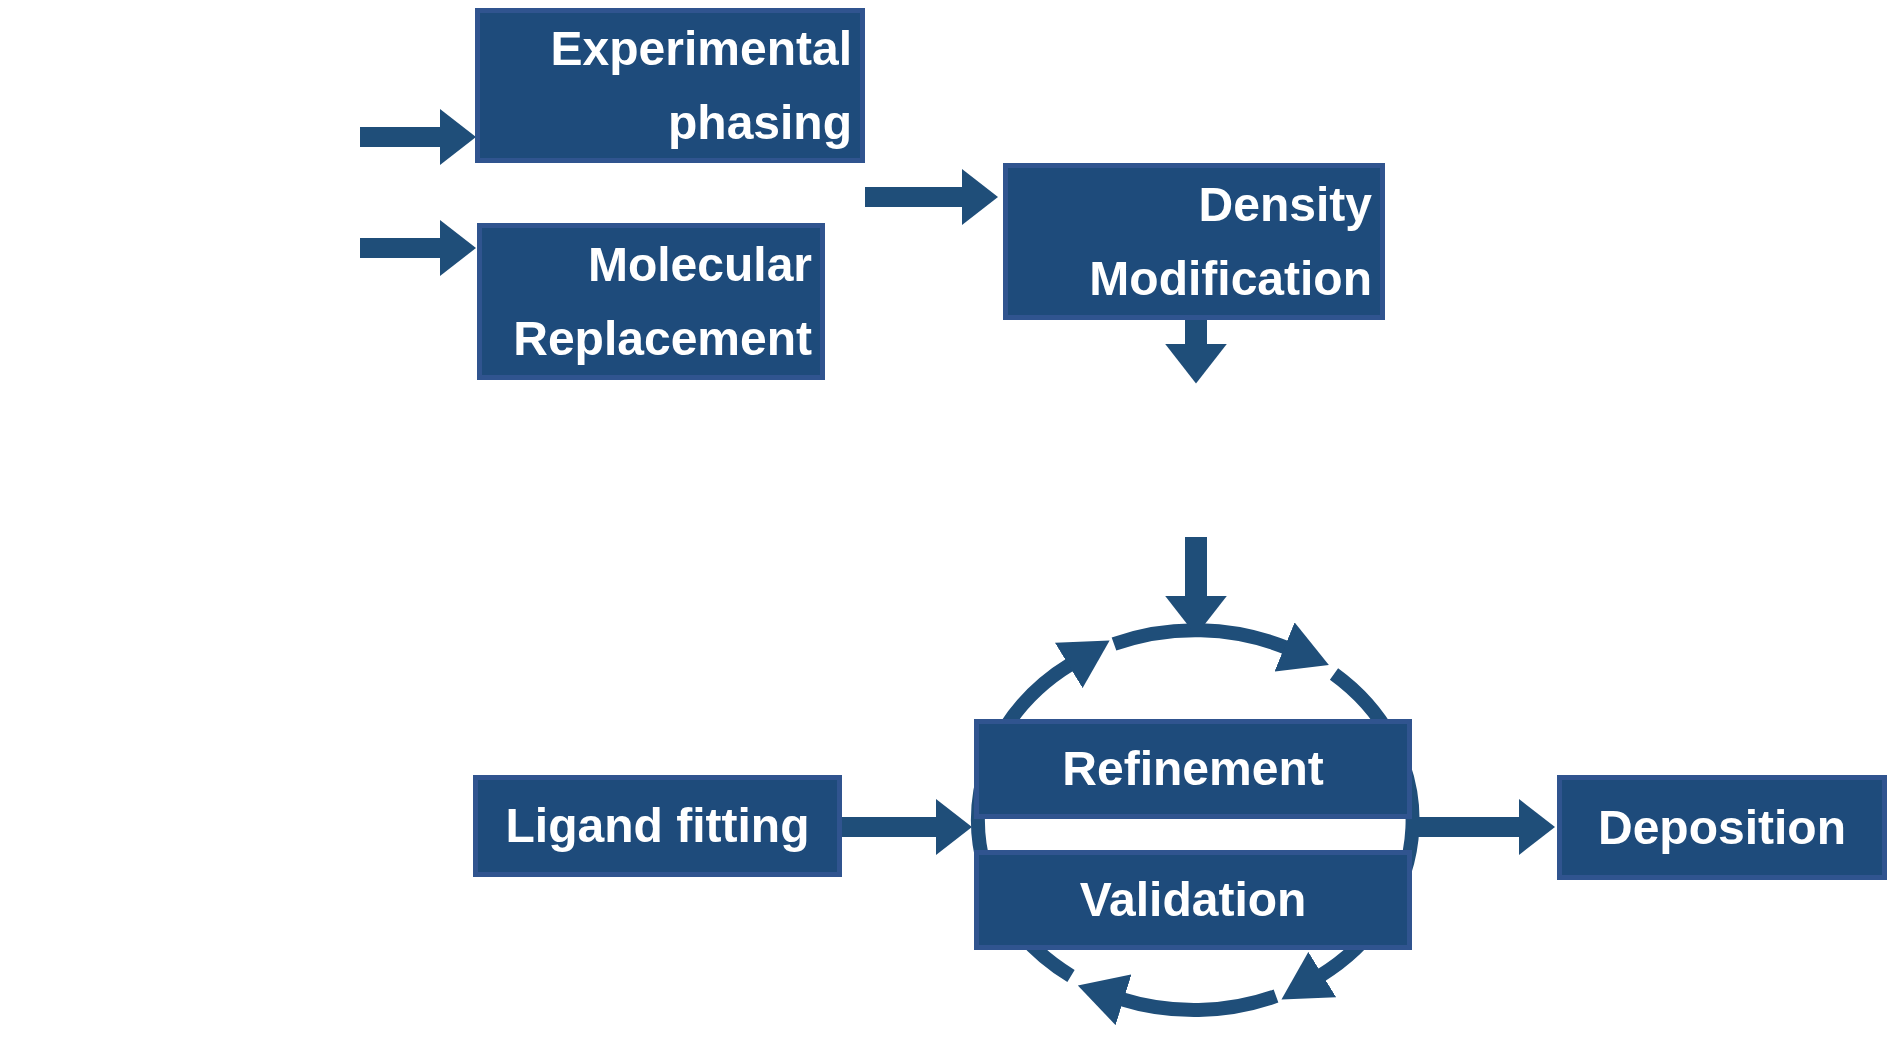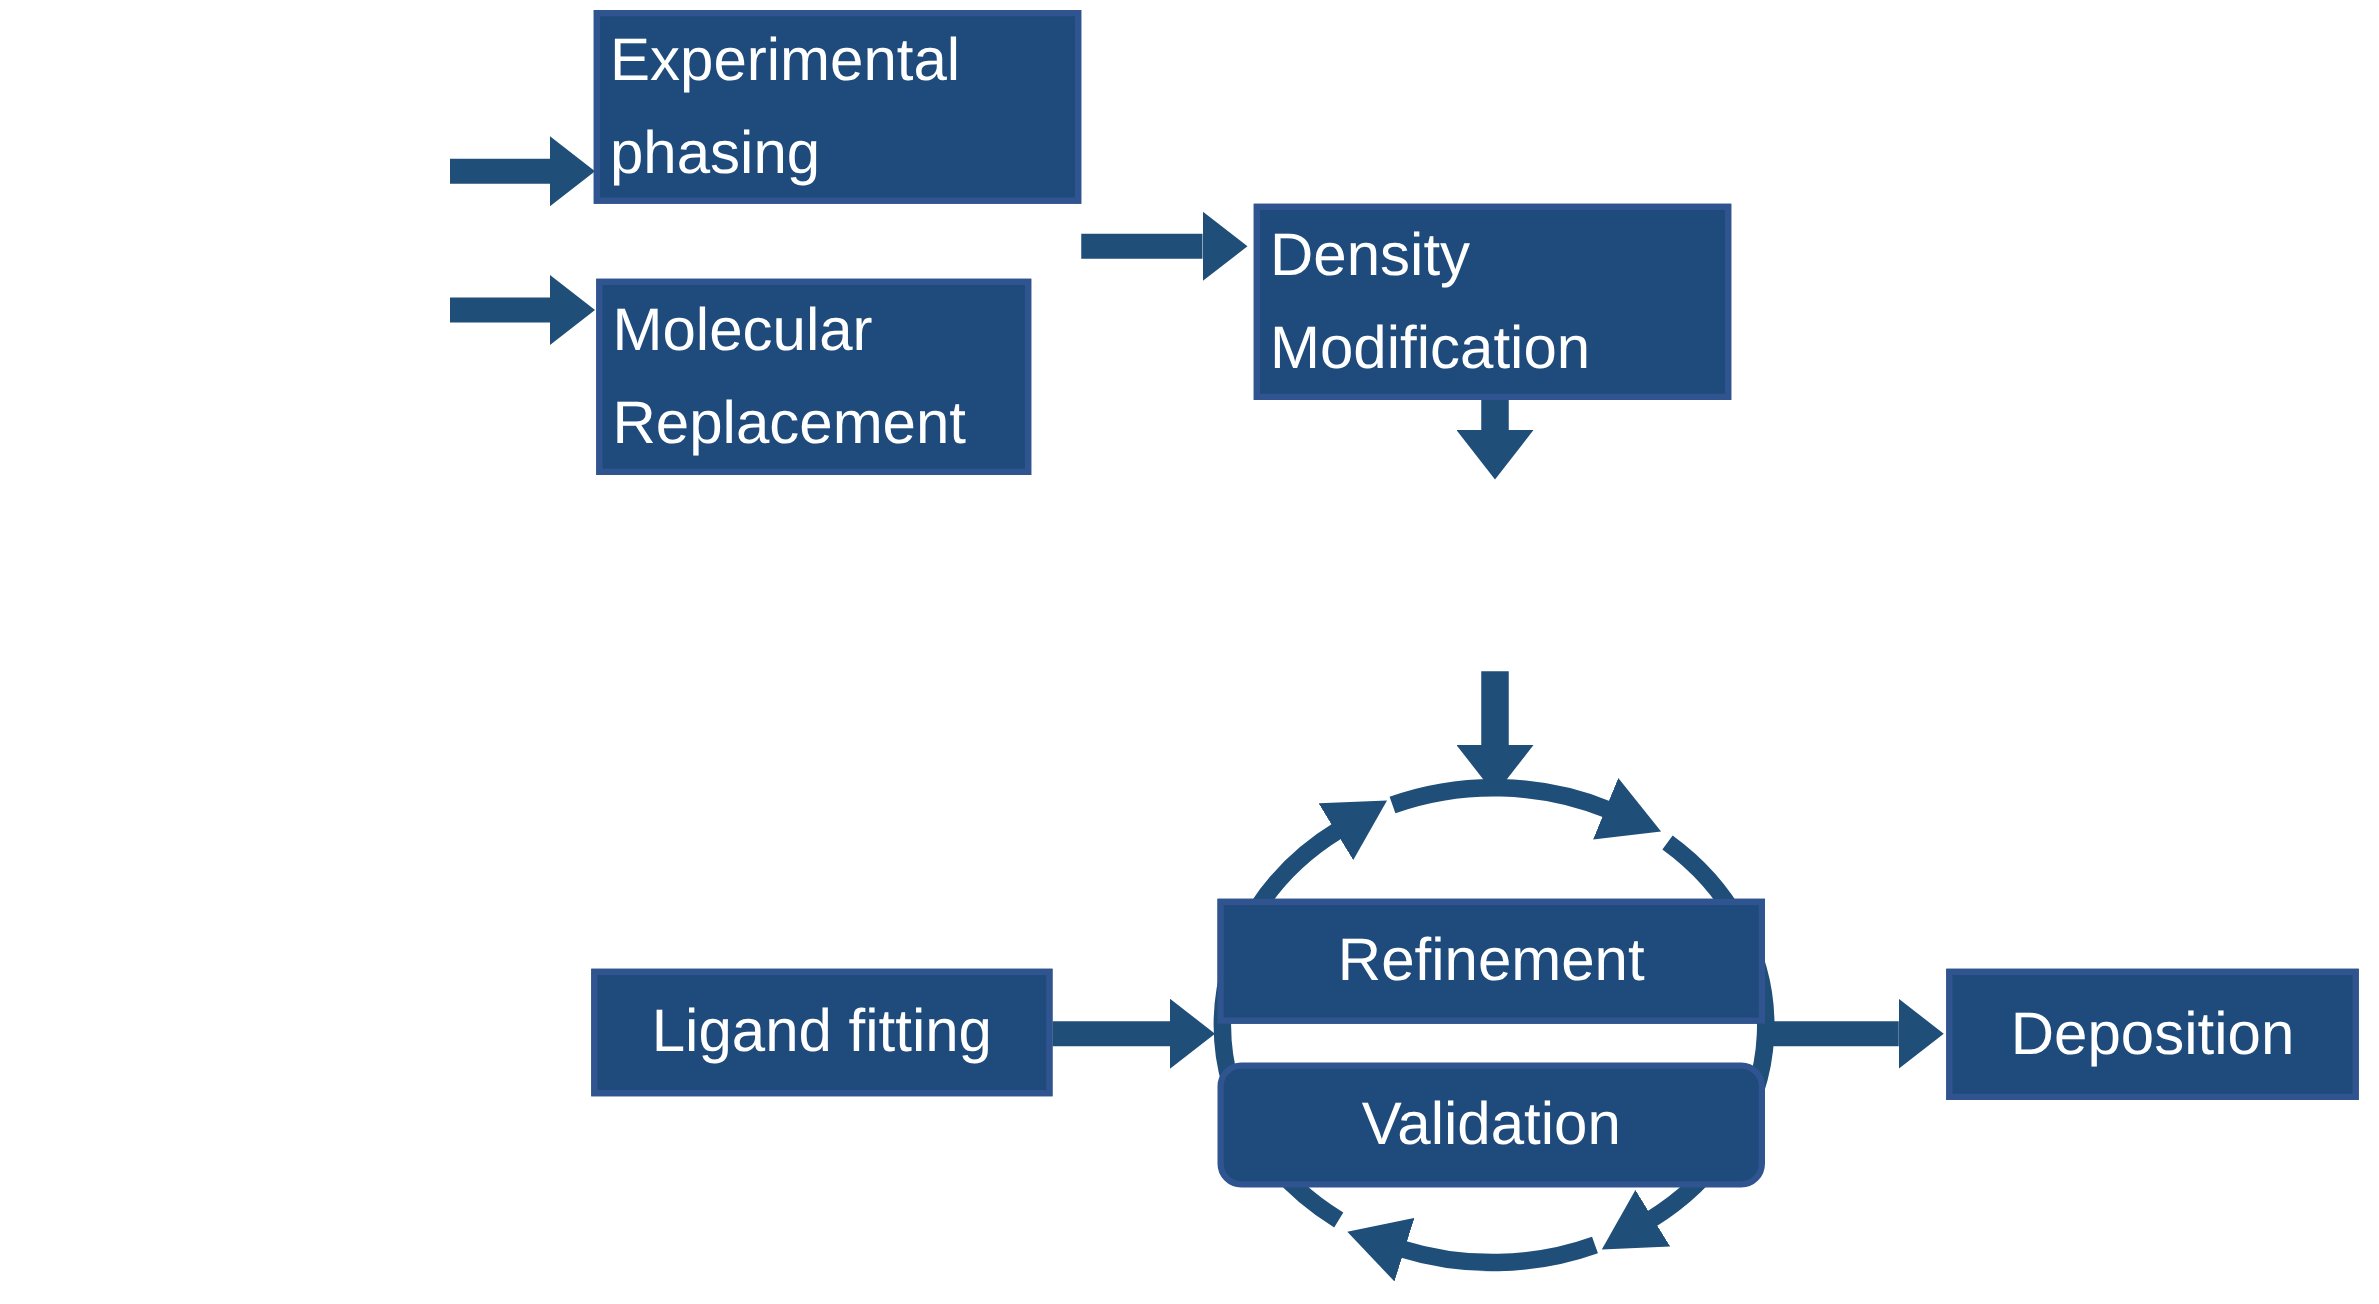--- a/index.html
+++ b/index.html
@@ -23,25 +23,26 @@
   }
   .node {
     position: absolute;
     box-sizing: border-box;
     background: var(--fill, #1E4B7B);
     border: 5px solid var(--border, #30548F);
     color: var(--text, #ffffff);
     display: flex;
     align-items: center;
     justify-content: center;
-    text-align: left;
+    text-align: right;
     font-size: 48px;
     line-height: 74px;
     padding: 0 8px;
     z-index: 2;
+    font-weight: bold;
   }
   svg.arrows {
     z-index: 1;
   }
   svg.arrows path.arc,
   svg.arrows path.shaft {
     stroke: var(--arrow, #1F4E79);
     fill: none;
   }
   svg.arrows path.arc   { stroke-width: 14; }
@@ -89,21 +90,21 @@
 
   <div class="node" style="left:1003px; top:115px; width:382px; height:157px;margin-top:48px;">
     <span>Density Modification</span>
   </div>
 
 
   <div class="node" style="left:974px; top:719px; width:438px; height:100px;">
     <span>Refinement</span>
   </div>
 
-  <div class="node" style="left:974px; top:850px; width:438px; height:100px;border-radius:19px;">
+  <div class="node" style="left:974px; top:850px; width:438px; height:100px;">
     <span>Validation</span>
   </div>
 
   <div class="node" style="left:473px; top:775px; width:369px; height:102px;">
     <span>Ligand fitting</span>
   </div>
 
   <div class="node" style="left:1557px; top:775px; width:330px; height:105px;">
     <span>Deposition</span>
   </div>

